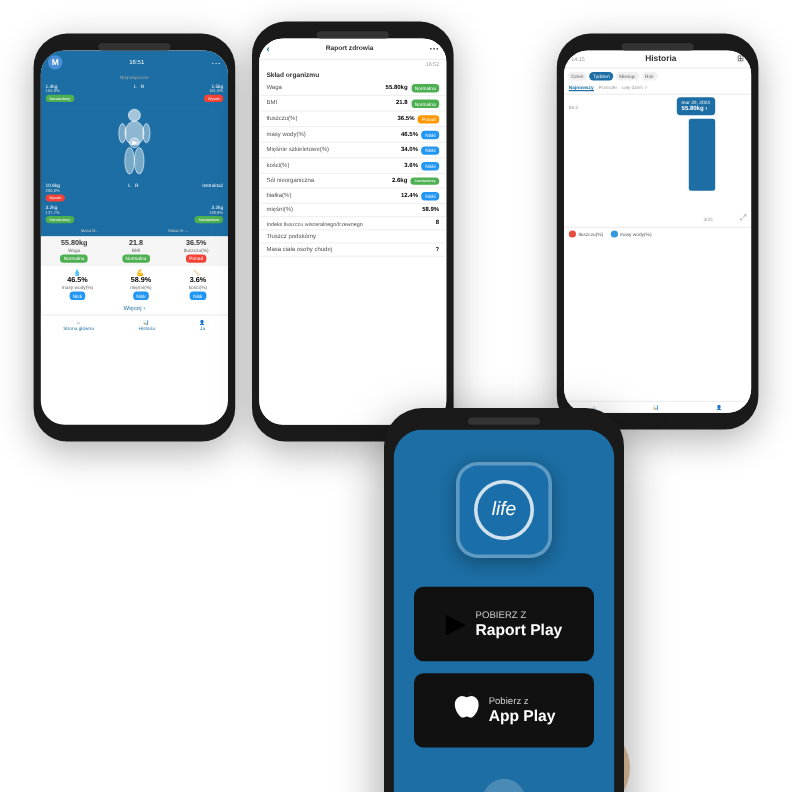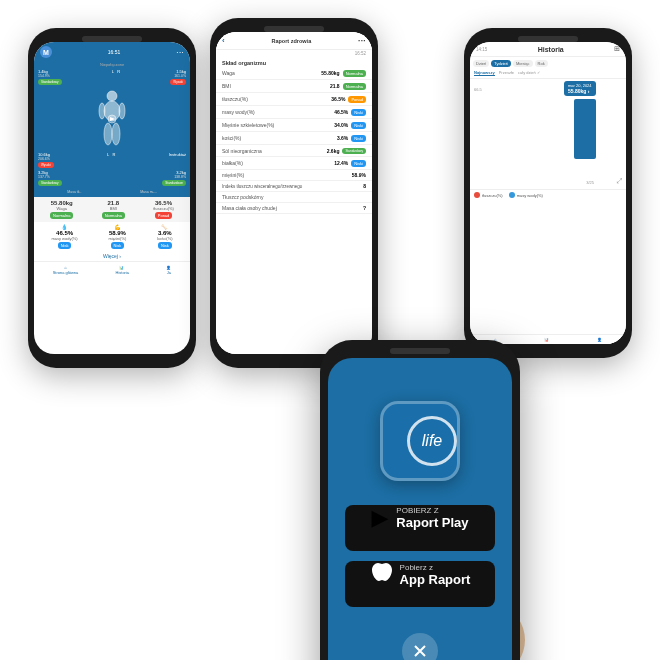--- a/index.html
+++ b/index.html
@@ -194,21 +194,21 @@
       justify-content: center;
       padding: 20px 16px;
     }
     .life-logo {
       width: 80px;
       height: 80px;
       border-radius: 18px;
       background: #1a6faa;
       display: flex;
       align-items: center;
-      justify-content: flex-end;
+      justify-content: center;
       margin-bottom: 24px;
       box-shadow: 0 4px 15px rgba(0,0,0,0.3);
       border: 3px solid rgba(255,255,255,0.3);
     }
     .life-logo-inner {
       width: 50px;
       height: 50px;
       border-radius: 50%;
       border: 3px solid rgba(255,255,255,0.8);
       display: flex;
@@ -217,25 +217,25 @@
     }
     .life-text {
       color: white;
       font-size: 16px;
       font-style: italic;
       font-weight: 300;
     }
 
     .store-btn {
       width: 150px;
-      height: 46px;
+      height: 62px;
       border-radius: 8px;
       background: #111;
       display: flex;
-      align-items: flex-start;
+      align-items: center;
       justify-content: center;
       margin-bottom: 10px;
       cursor: pointer;
       position: relative;
       overflow: hidden;
     }
     .store-btn.google {
       background: #111;
     }
     .store-btn.apple {
@@ -620,21 +620,21 @@
           </div>
         </div>
 
         <div class="store-btn apple">
           <div class="store-btn-content">
             <div style="font-size:22px;color:white;"><svg width="22" height="22" viewBox="0 0 22 22">
                   <path d="M16 2c-1.5 0-3 1-4 1S9.5 2 8 2C5 2 2 5 2 9c0 5 4 11 7 11 1 0 2-1 3-1s2 1 3 1c3 0 7-6 7-11 0-4-3-7-6-7zm-1-2c0-1 1-2 2-3-1 0-3 1-3 3h1z" fill="white"></path>
                 </svg></div>
             <div class="store-text">
               <span class="store-text-top">Pobierz z</span>
-              <span class="store-text-main">App Raport</span>
+              <span class="store-text-main">App Play</span>
             </div>
           </div>
         </div>
 
         <div class="bluetooth-icon">
           <svg width="20" height="20" viewBox="0 0 20 20">
             <polyline points="5,5 15,15 10,10 15,5 5,15 10,10" stroke="white" stroke-width="2" fill="none"></polyline>
           </svg>
         </div>
       </div>

